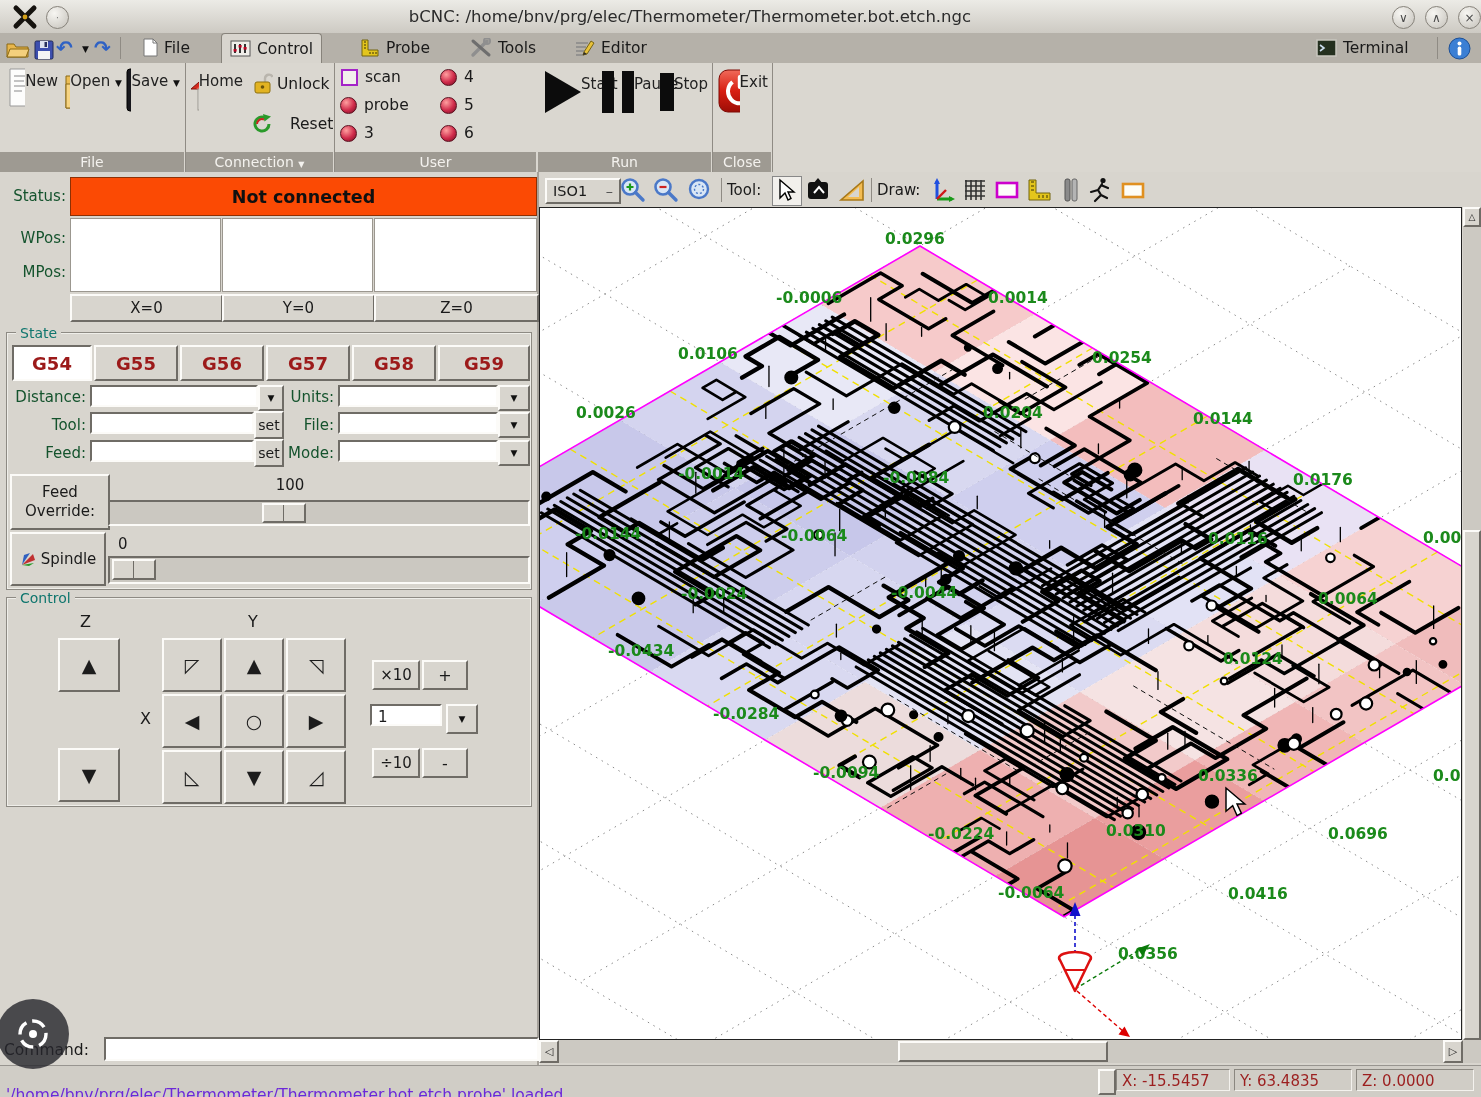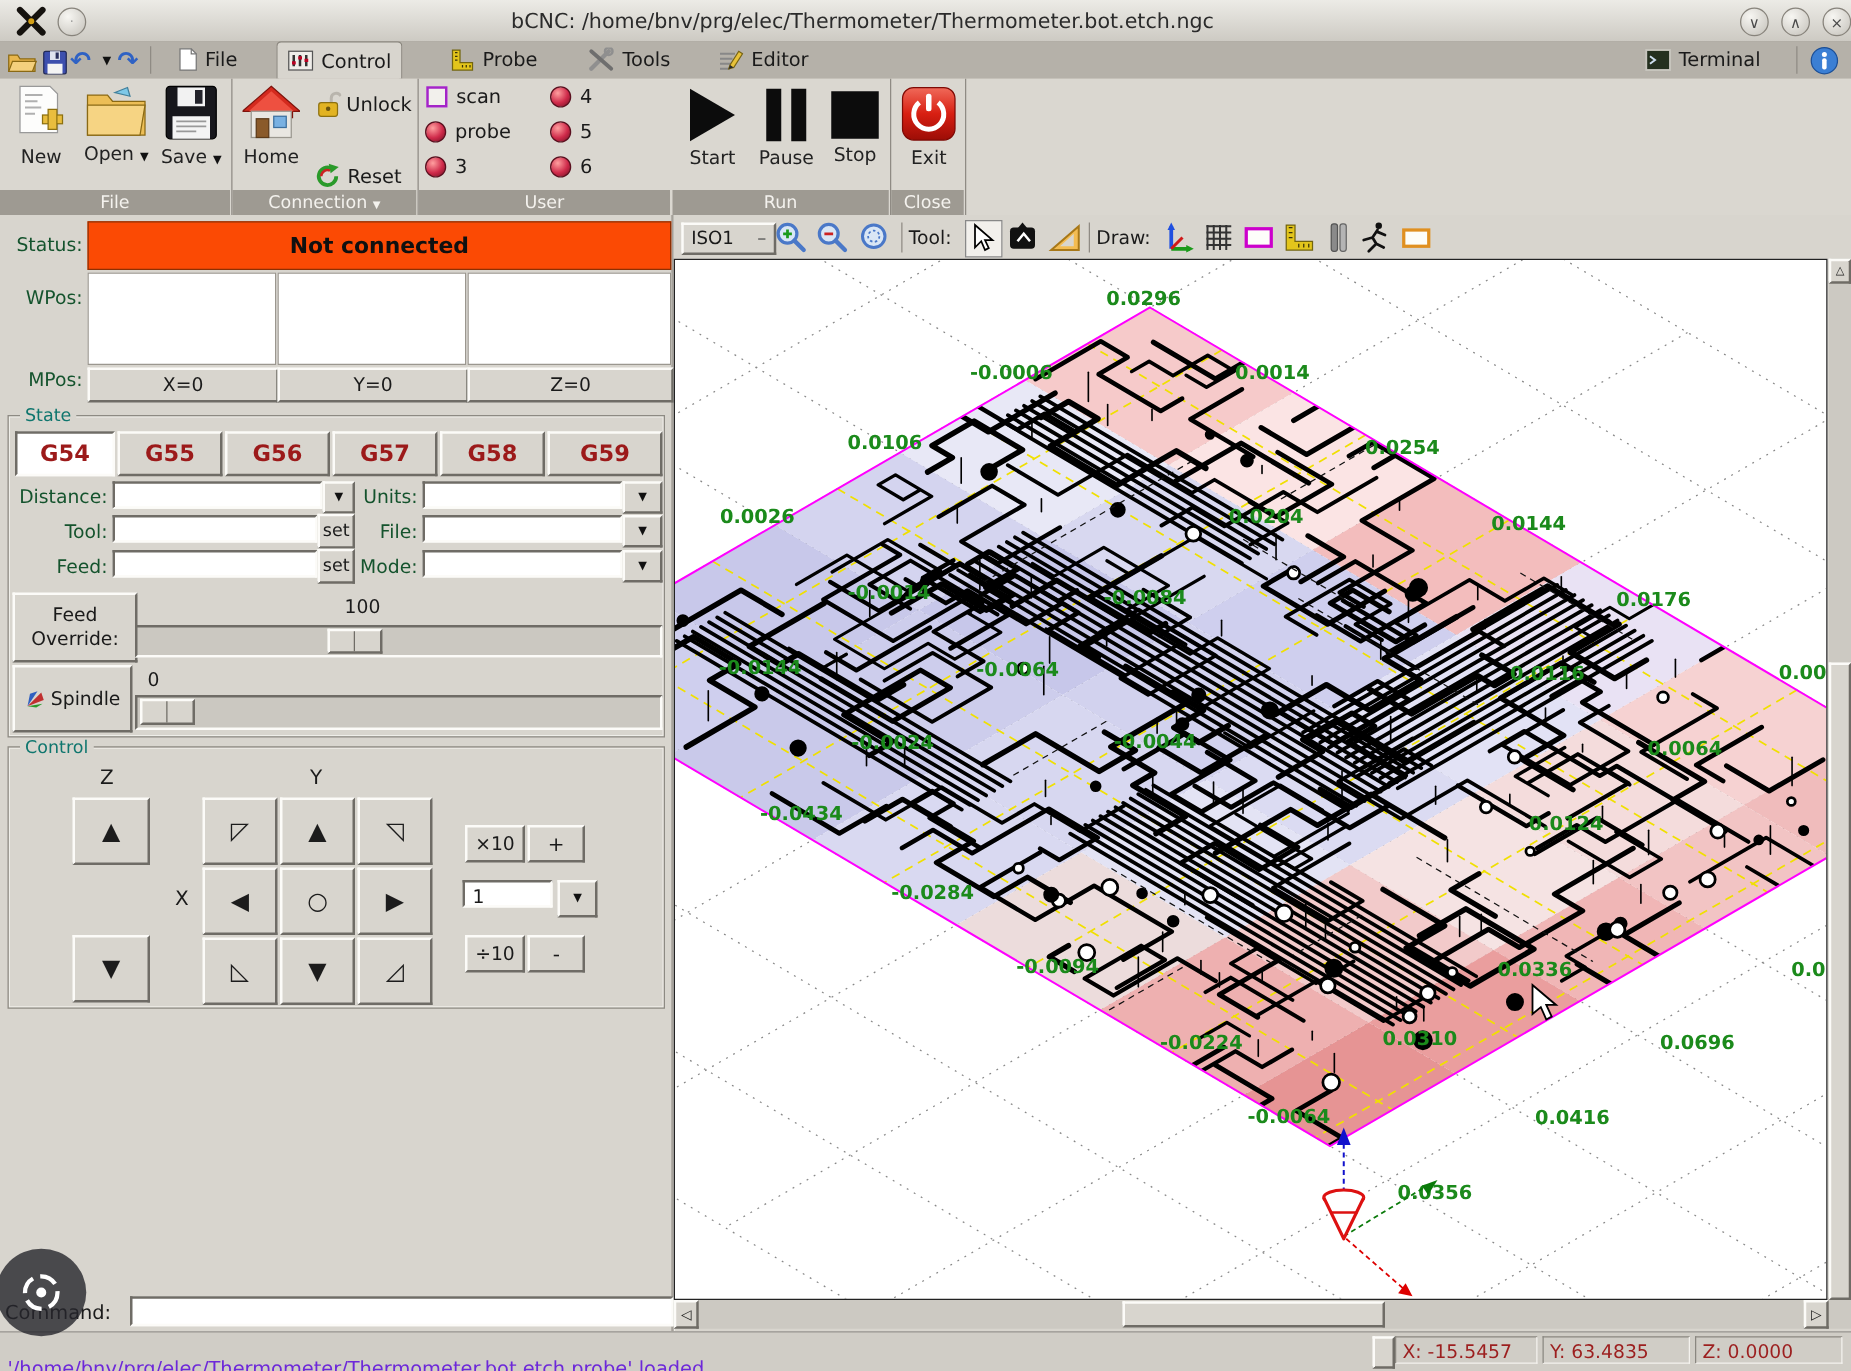--- a/index.html
+++ b/index.html
@@ -6,21 +6,21 @@
   body{width:1481px;height:1097px;position:relative;overflow:hidden;
        background:#d8d5ce;font-family:"DejaVu Sans","Liberation Sans",sans-serif;
        font-size:14px;color:#1a1a1a;-webkit-font-smoothing:antialiased;}
   .abs{position:absolute;}
   .raised{background:#d8d5ce;border:2px solid;border-color:#fcfbf8 #6f6c66 #6f6c66 #fcfbf8;}
   .inset{background:#ffffff;border:2px solid;border-color:#6f6c66 #fcfbf8 #fcfbf8 #6f6c66;}
   .trough{background:#cbc8c1;border:2px solid;border-color:#6f6c66 #fcfbf8 #fcfbf8 #6f6c66;}
   .ctr{display:flex;align-items:center;justify-content:center;}
   .rlbl{text-align:right;font-size:15px;color:#14532d;}
   .cap{background:#9e9a92;color:#f4f2ee;font-size:14px;text-align:center;line-height:20px;}
-  .ribbtn{display:flex;flex-direction:column;align-items:center;justify-content:flex-start;cursor:default;}
+  .ribbtn{display:flex;justify-content:flex-start;cursor:default;}
   .riblabel{font-size:15px;color:#222;margin-top:4px;white-space:nowrap;}
   .titlebar{background:linear-gradient(#ecebe6,#cdcac3);border-bottom:1px solid #9a968e;}
   .circbtn{border-radius:50%;background:radial-gradient(circle at 35% 30%,#f7f6f2,#c4c1ba);
            border:1px solid #87837b;color:#4a4a4a;font-size:12px;}
   .menubar{background:#b5b1a9;}
   .tab{display:flex;align-items:center;gap:6px;font-size:15.5px;color:#1a1a1a;padding:0 8px;height:29px;}
   .tab-active{background:#d8d5ce;border:1px solid #87837b;border-bottom:none;border-radius:4px 4px 0 0;}
   .fieldset{border:1px solid #8d8a83;box-shadow:inset 0 0 0 1px #efeee9;}
   .fieldtitle{position:absolute;background:#d8d5ce;color:#0f766e;font-size:14px;padding:0 4px;line-height:14px;}
   .gbtn{font-size:18px;font-weight:bold;color:#9c1a1a;text-align:center;}
@@ -166,21 +166,21 @@
     <div class="riblabel">Home</div>
   </div>
   <div class="abs" style="left:252px;top:9px;display:flex;align-items:center;gap:4px;">
     <svg class="icon" width="21" height="23">
       <path d="M13,10 V6.5 a4,4 0 0 1 7.6,-1.6" fill="none" stroke="#b9b5ad" stroke-width="2.4"></path>
       <rect x="3" y="10" width="15" height="11" rx="2" fill="#e2b322" stroke="#8d700f"></rect>
       <circle cx="10.5" cy="15" r="1.8" fill="#6b540c"></circle>
     </svg>
     <span style="font-size:15.5px;">Unlock</span>
   </div>
-  <div class="abs" style="left:250px;top:66px;display:flex;align-items:center;gap:4px;">
+  <div class="abs" style="left:250px;top:49px;display:flex;align-items:center;gap:16px;">
     <svg class="icon" width="24" height="24">
       <path d="M19,12 a7,7 0 1 1 -4,-6.3" fill="none" stroke="#2a9a2a" stroke-width="3"></path>
       <polygon points="13,2 21,4.5 14.5,9.5" fill="#2a9a2a"></polygon>
       <path d="M7,12 a5,5 0 0 1 7,-4.5" fill="none" stroke="#cc2222" stroke-width="2"></path>
     </svg>
     <span style="font-size:15.5px;">Reset</span>
   </div>
   <div class="abs cap" style="left:186px;top:89px;width:147px;height:20px;"><span>Connection</span> <span style="font-size:8px;">▼</span></div>
   <div class="abs sep-v" style="left:334px;top:0;height:109px;"></div>
 
@@ -246,21 +246,21 @@
   <div class="abs cap" style="left:713px;top:89px;width:58px;height:20px;">Close</div>
   <div class="abs sep-v" style="left:772px;top:0;height:109px;"></div>
 </div>
 
 <div class="abs" style="left:537px;top:172px;width:2px;height:893px;background:#a5a19a;border-right:1px solid #eceae5;"></div>
 
 <div class="abs rlbl" style="left:0;top:187px;width:66px;">Status:</div>
 <div class="abs ctr" style="left:70px;top:177px;width:465px;height:37px;background:#fb4a04;border:1px solid #8d3004;font-weight:bold;font-size:17.5px;color:#101010;">Not connected</div>
 
 <div class="abs rlbl" style="left:0;top:229px;width:66px;">WPos:</div>
-<div class="abs rlbl" style="left:0;top:263px;width:66px;margin-top:32px;">MPos:</div>
+<div class="abs rlbl" style="left:0;top:263px;width:66px;">MPos:</div>
 <div class="abs" style="left:70px;top:218px;width:149px;height:72px;background:#fff;border:1px solid #9b978f;"></div>
 <div class="abs" style="left:222px;top:218px;width:149px;height:72px;background:#fff;border:1px solid #9b978f;"></div>
 <div class="abs" style="left:374px;top:218px;width:161px;height:72px;background:#fff;border:1px solid #9b978f;"></div>
 <div class="abs raised ctr" style="left:70px;top:294px;width:149px;height:24px;font-size:15px;">X=0</div>
 <div class="abs raised ctr" style="left:222px;top:294px;width:149px;height:24px;font-size:15px;">Y=0</div>
 <div class="abs raised ctr" style="left:374px;top:294px;width:161px;height:24px;font-size:15px;">Z=0</div>
 
 <div class="abs fieldset" style="left:6px;top:332px;width:524px;height:256px;"></div>
 <div class="fieldtitle" style="left:16px;top:326px;">State</div>
 

